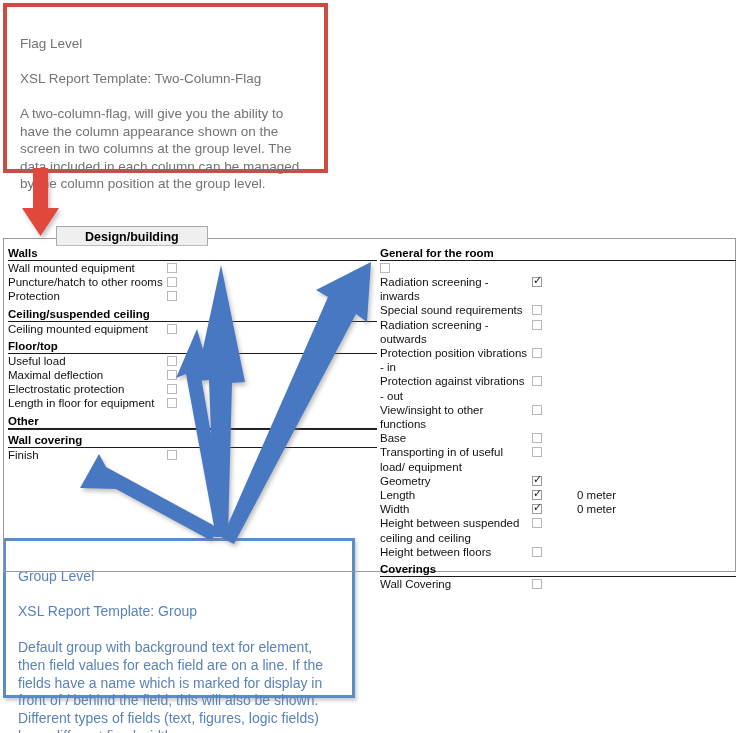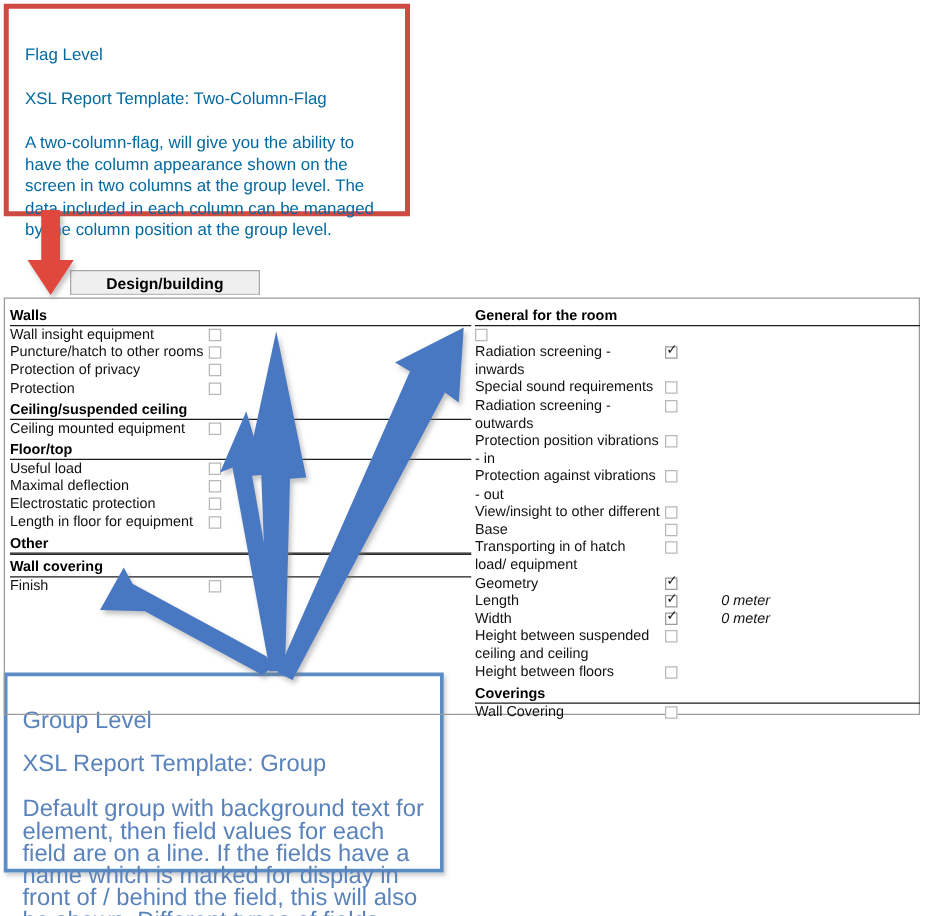--- a/index.html
+++ b/index.html
@@ -34,21 +34,21 @@
     line-height: 17.6px;
   }
   #group-callout {
     left: 3px;
     top: 538px;
     width: 352px;
     height: 160px;
     border: 3px solid #5b8cc4;
     padding: 9px 10px 0 12px;
     color: #5a82bb;
-    font-size: 19px;
+    font-size: 14px;
     line-height: 17.8px;
     box-shadow: 2px 3px 3px rgba(120,120,120,0.35);
   }
 
   
   #arrow-layer {
     position: absolute;
     left: 0; top: 0;
     width: 741px; height: 733px;
     pointer-events: none;
@@ -61,21 +61,21 @@
     top: 238px;
     width: 733px;
     height: 334px;
     border: 1px solid #9a9a9a;
     box-sizing: border-box;
     background: transparent;
   }
   #form-tab-legend {
     position: absolute;
     left: 56px;
-    top: 216px;
+    top: 226px;
     height: 20px;
     line-height: 20px;
     padding: 0 28px;
     background: #efefef;
     border: 1px solid #a8a8a8;
     border-bottom-color: #bdbdbd;
     font-size: 12.5px;
     font-weight: bold;
     color: #000000;
     box-sizing: border-box;
@@ -139,62 +139,57 @@
     position: absolute;
     left: 0px;
     top: -3px;
     font-size: 11px;
     line-height: 11px;
     color: #1a1a1a;
   }
   .field-value {
     flex: 0 0 auto;
     margin-left: 35px;
-    font-style: italic;
     font-size: 11.5px;
     color: #111;
   }
   .rule {
     border-bottom: 1px solid #2a2a2a;
     height: 0;
     margin: 0;
   }
   .spacer2 { height: 2px; }
 </style>
 </head>
 <body>
 
-<div class="callout" id="flag-callout" style="border-color: rgb(207, 74, 66); color: #0369a1;">
+<div class="callout" id="flag-callout" style="border-color: rgb(207, 74, 66); color: #737373;">
   <div>Flag Level</div>
   <div>XSL Report Template: Two-Column-Flag</div>
   <div>A two-column-flag, will give you the ability to have the column appearance shown on the screen in two columns at the group level. The data included in each column can be managed by the column position at the group level.</div>
 </div>
 
 <div class="callout" id="group-callout" style="border-color: rgb(91, 140, 196); color: rgb(90, 130, 187);">
   <div>Group Level</div>
   <div>XSL Report Template: Group</div>
   <div>Default group with background text for element, then field values for each field are on a line. If the fields have a name which is marked for display in front of / behind the field, this will also be shown. Different types of fields (text, figures, logic fields) have different fixed widths.</div>
 </div>
 
 <div id="form-groupbox"></div>
 <div id="form-tab-legend">Design/building</div>
 
 <div class="form-columns">
   <div class="form-col left" id="col-left">
       <div class="section-head">Walls</div>
       <div class="field-row">
-        <div class="field-label">Wall insight equipment</div>
+        <div class="field-label">Wall mounted equipment</div>
         <div class="checkbox"></div>
       </div>
       <div class="field-row">
         <div class="field-label">Puncture/hatch to other rooms</div>
-        <div class="checkbox"></div>
-      </div>
-      <div class="field-row">
-        <div class="field-label">Protection of privacy</div>
         <div class="checkbox"></div>
       </div>
       <div class="field-row">
         <div class="field-label">Protection</div>
         <div class="checkbox"></div>
       </div>
       <div class="spacer2"></div>
       <div class="section-head">Ceiling/suspended ceiling</div>
       <div class="field-row">
         <div class="field-label">Ceiling mounted equipment</div>
@@ -247,29 +242,29 @@
       </div>
       <div class="field-row">
         <div class="field-label">Protection position vibrations - in</div>
         <div class="checkbox"></div>
       </div>
       <div class="field-row">
         <div class="field-label">Protection against vibrations - out</div>
         <div class="checkbox"></div>
       </div>
       <div class="field-row">
-        <div class="field-label">View/insight to other different</div>
+        <div class="field-label">View/insight to other functions</div>
         <div class="checkbox"></div>
       </div>
       <div class="field-row">
         <div class="field-label">Base</div>
         <div class="checkbox"></div>
       </div>
       <div class="field-row">
-        <div class="field-label">Transporting in of hatch load/ equipment</div>
+        <div class="field-label">Transporting in of useful load/ equipment</div>
         <div class="checkbox"></div>
       </div>
       <div class="field-row">
         <div class="field-label">Geometry</div>
         <div class="checkbox checked"></div>
       </div>
       <div class="field-row">
         <div class="field-label">Length</div>
         <div class="checkbox checked"></div>
         <div class="field-value">0 meter</div>

